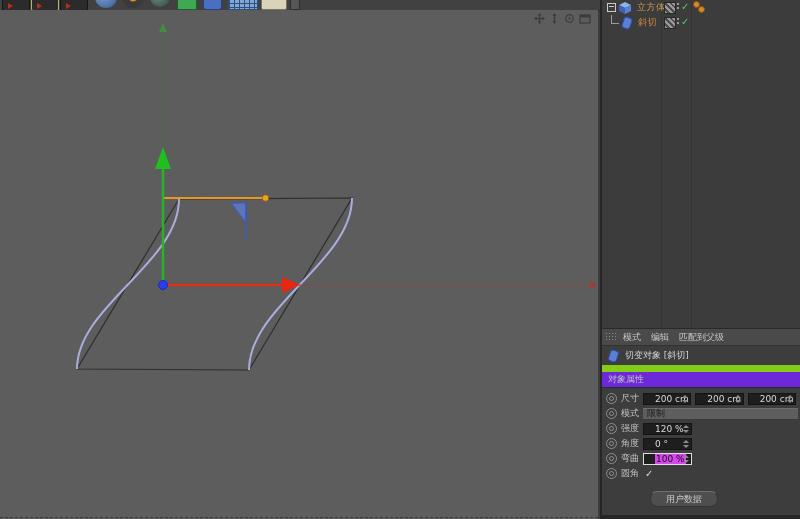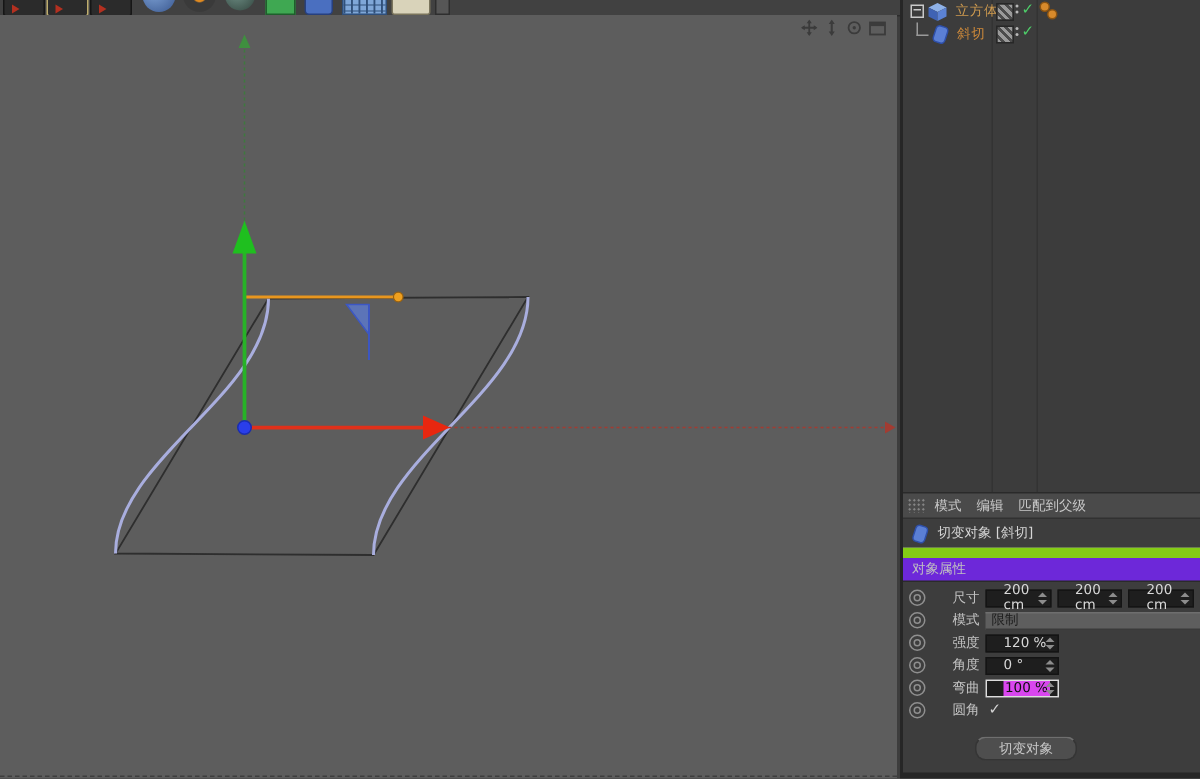--- a/index.html
+++ b/index.html
@@ -45,21 +45,21 @@
   .am-title svg{margin:0 5px 0 5px;}
   .am-tabs{height:19px;display:flex;align-items:center;gap:2px;padding-left:2px;}
   .tab{font-size:9px;color:#1d1d1d;background:linear-gradient(#636363,#4c4c4c);border:1px solid #292929;border-top-color:#7a7a7a;padding:1px 4px 2px 4px;border-radius:1px;}
   .tab.active{background:#8fadd6;color:#000;border-top-color:#b9cce6;}
   .tab.dim{background:linear-gradient(#4c4c4c,#424242);color:#8d865c;}
   .am-section{height:15px;background:#6d28d9;color:#c0c0c0;font-size:9px;display:flex;align-items:center;padding-left:6px;border-top:7px solid #84cc16;border-bottom:1px solid #2b2b2b;}
   .props{padding-top:3px;}
   .prop-row{height:15px;display:flex;align-items:center;position:relative;}
   .keyicon{width:9px;height:9px;border:1px solid #8f8f8f;border-radius:50%;margin-left:4px;position:relative;flex:none;}
   .keyicon i{position:absolute;left:2px;top:2px;width:3px;height:3px;border:1px solid #8f8f8f;border-radius:50%;}
-  .plabel{font-size:9px;color:#c3c3c3;margin-left:18px;width:22px;flex:none;}
+  .plabel{font-size:9px;color:#c3c3c3;margin-left:4px;width:22px;flex:none;}
   .field{position:relative;width:49px;height:12px;background:#1e1e1e;border:1px solid #141414;box-sizing:border-box;margin-right:4px;font-size:9px;color:#d8d8d8;display:flex;align-items:center;padding-left:11px;}
   .field.focus{border-color:#dcdcdc;}
   .field .sel{background:#d946ef;color:#0d0d0d;padding:0 1px;}
   .stepper{position:absolute;right:2px;top:1px;}
   .stepper b{display:block;width:0;height:0;border-left:3px solid transparent;border-right:3px solid transparent;}
   .stepper b.up{border-bottom:3px solid #8d8d8d;margin-bottom:2px;}
   .stepper b.dn{border-top:3px solid #8d8d8d;}
   .dropdown{width:155px;height:12px;background:#5e5e5e;border-top:1px solid #6e6e6e;border-bottom:1px solid #3a3a3a;font-size:9px;color:#1c1c1c;display:flex;align-items:center;padding-left:4px;box-sizing:border-box;}
   .checkmark{font-size:10px;color:#d4d4d4;margin-left:2px;}
   .fit-btn{margin:10px 0 0 48px;width:66px;height:14px;border-radius:7px;background:#4e4e4e;border:1px solid #353535;border-top-color:#6f6f6f;color:#c9c9c9;font-size:9px;display:flex;align-items:center;justify-content:center;}
@@ -286,18 +286,18 @@
       </div>
 
       <div class="prop-row">
         <span class="keyicon">
             <i></i>
           </span>
         <span class="plabel">圆角</span>
         <span class="checkmark">✓</span>
       </div>
 
-      <div class="fit-btn">切变对象</div>
+      <div class="fit-btn">用户数据</div>
     </div>
   </div>
 
   <div class="panel-bottom"></div>
 </div>
 
 </body></html>

